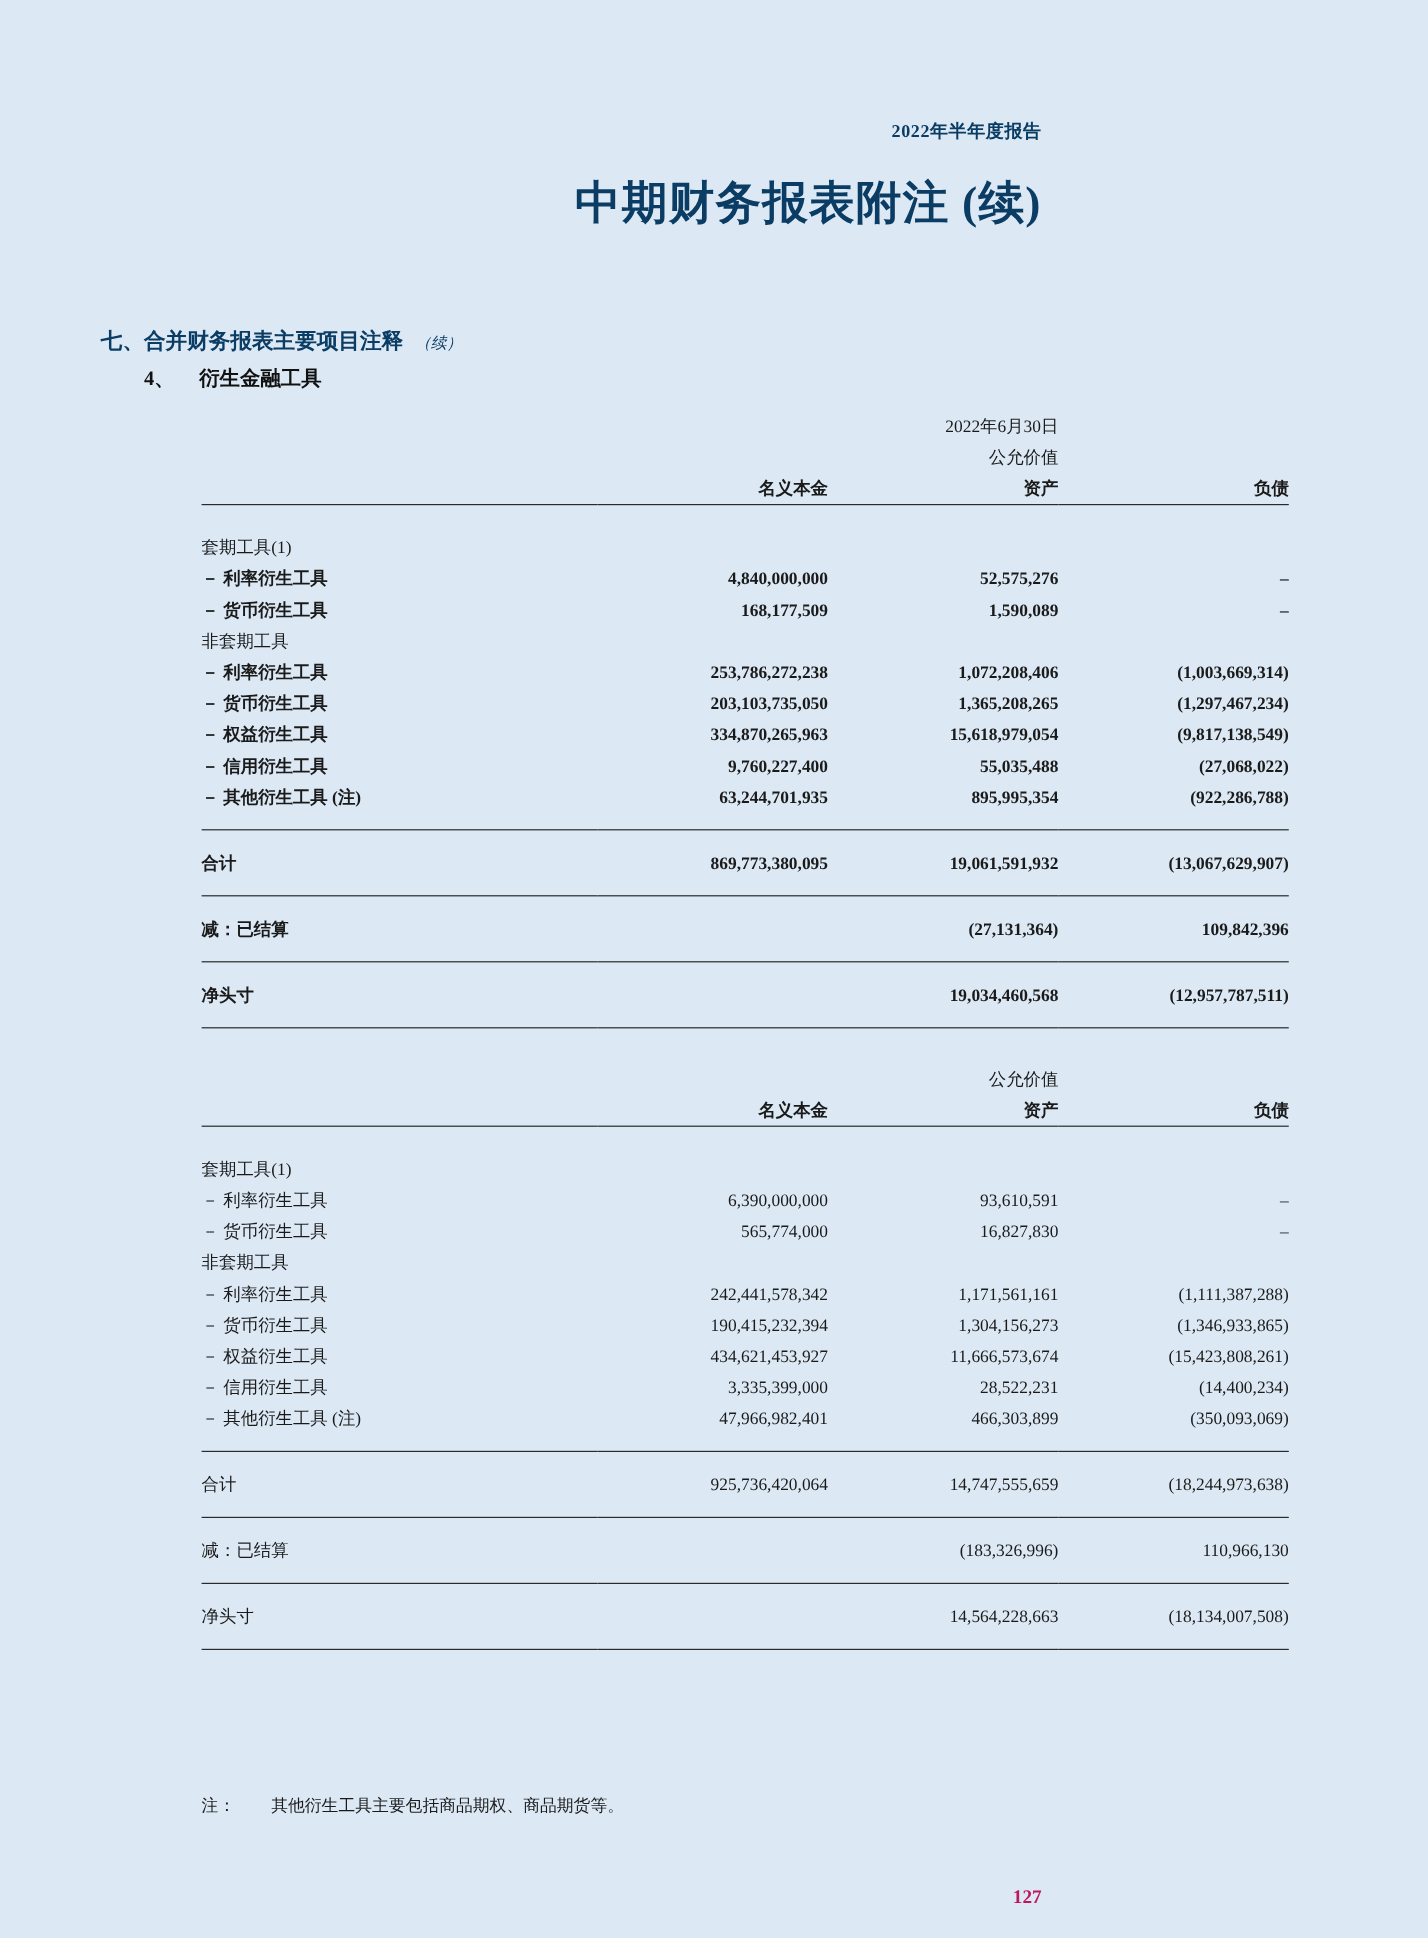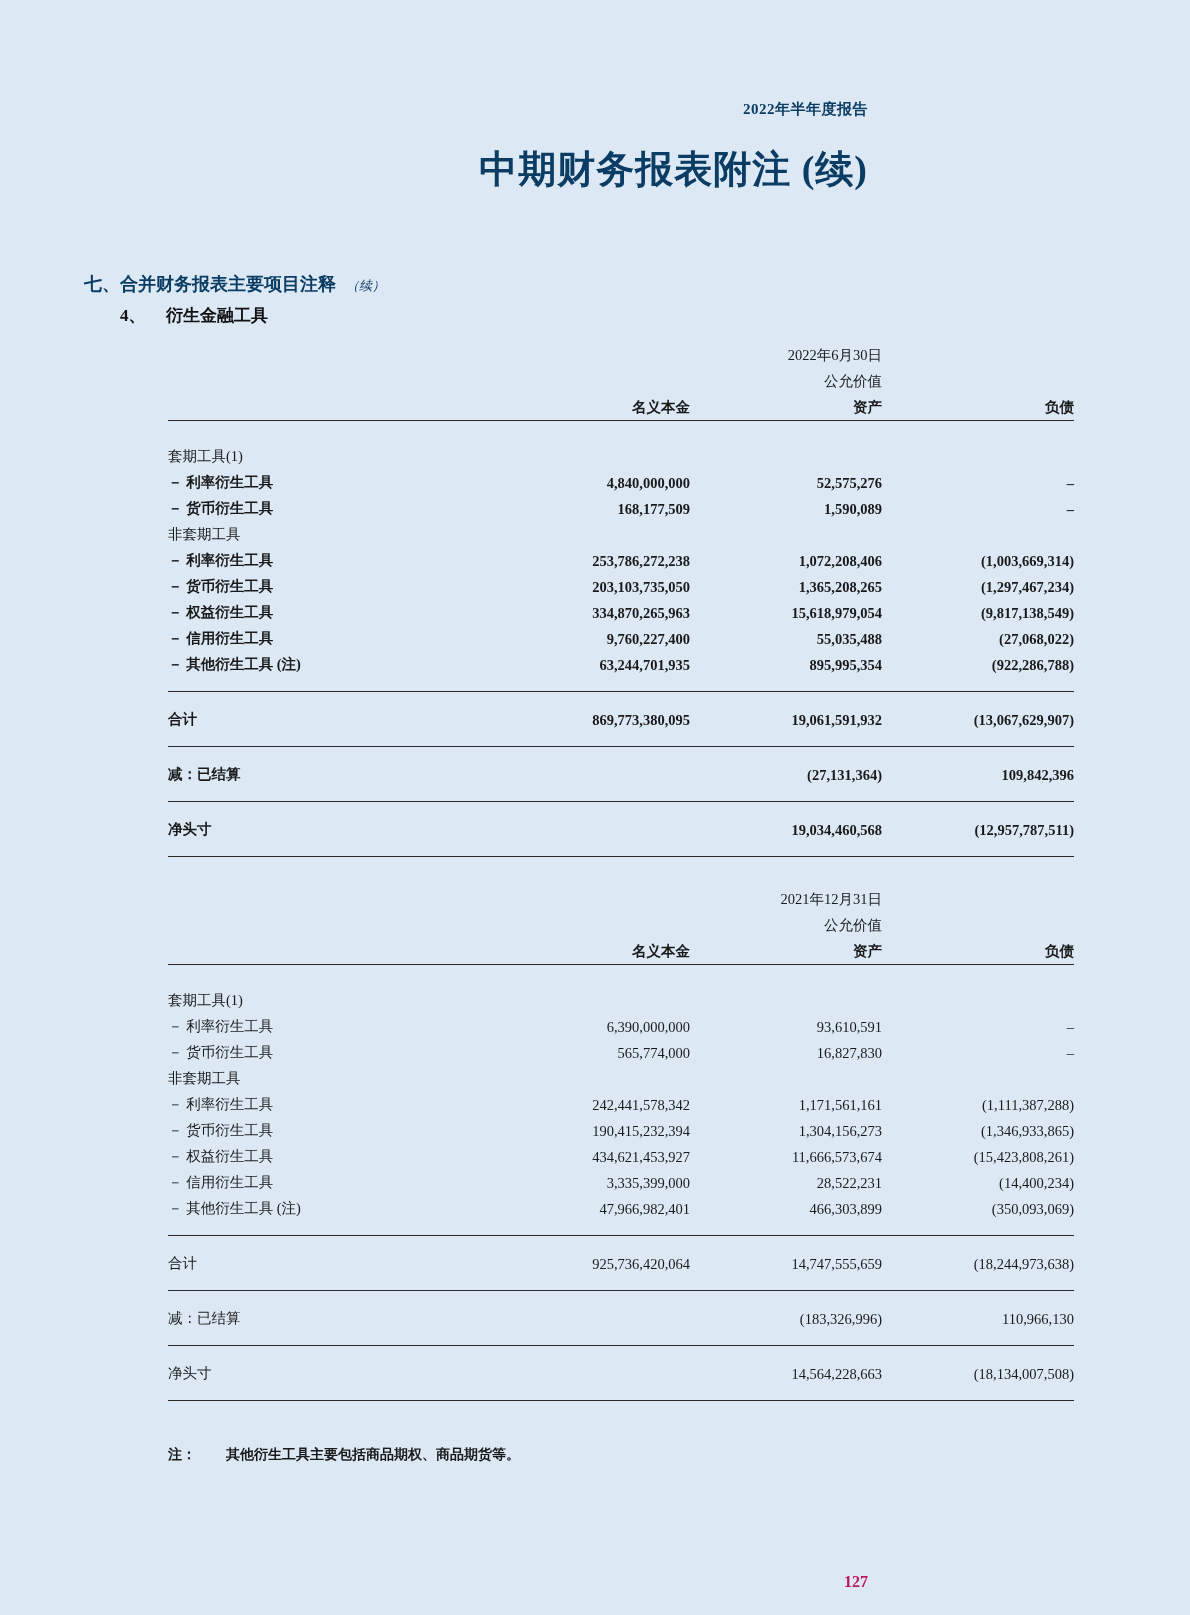--- a/index.html
+++ b/index.html
@@ -282,26 +282,20 @@
           <td colspan="4"></td>
         </tr>
     </tbody>
   </table>
 
   <table class="tbl" style="top:838px;">
     <tbody>
       <tr>
         <td class="label"></td>
         <td class="num"></td>
-        <td class="num c2 hdr-date">2021年12月31日</td>
-        <td class="num c3"></td>
-      </tr>
-      <tr>
-        <td class="label"></td>
-        <td class="num"></td>
         <td class="num c2 hdr-fv">公允价值</td>
         <td class="num c3"></td>
       </tr>
       <tr class="colhdr rule-bottom">
         <td class="label"></td>
         <td class="num">名义本金</td>
         <td class="num c2">资产</td>
         <td class="num c3">负债</td>
       </tr>
       <tr class="spacer-md">
@@ -403,18 +397,18 @@
         <td class="num"></td>
         <td class="num c2">14,564,228,663</td>
         <td class="num c3">(18,134,007,508)</td>
       </tr>
       <tr class="spacer-sm rule-bottom">
           <td colspan="4"></td>
         </tr>
     </tbody>
   </table>
 
-  <div class="note" style="top:1398px;font-weight:bold;">
+  <div class="note" style="top:1448px;">
     <span class="lbl">注：</span><span>其他衍生工具主要包括商品期权、商品期货等。</span>
   </div>
 
   <div class="page-num">127</div>
 </div>
 
 </body></html>

